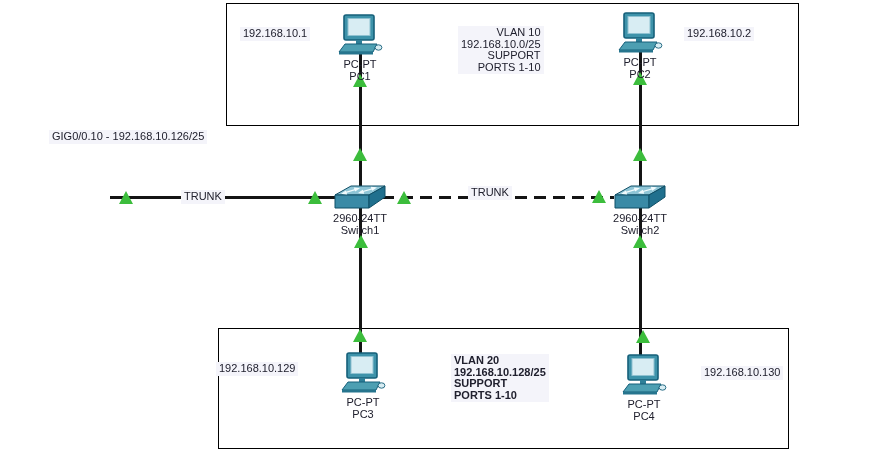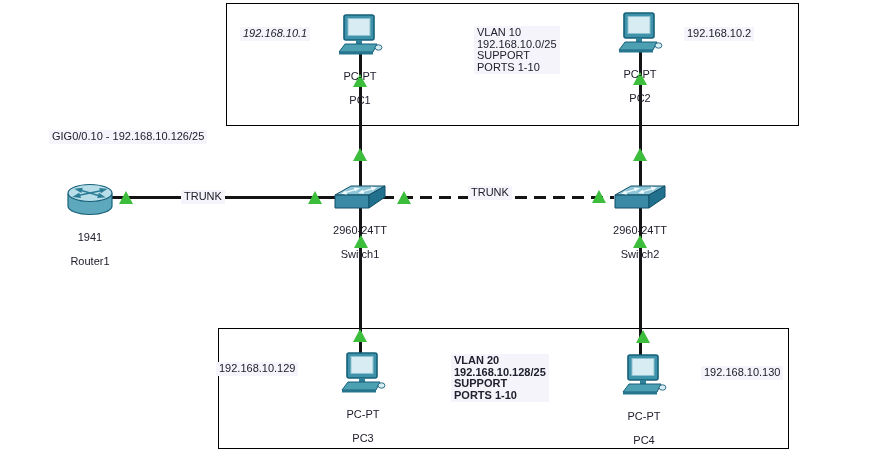--- a/index.html
+++ b/index.html
@@ -8,21 +8,21 @@
   }
   html,body{margin:0;padding:0;background:#fff;}
   .canvas{position:relative;width:895px;height:457px;background:var(--canvas_bg);
     font-family:"Liberation Sans",sans-serif;overflow:hidden;}
   .gbox{position:absolute;border:1px solid var(--box_border);z-index:1;background:transparent;}
   .link{position:absolute;background:var(--link_color);z-index:2;}
   .link.dashed{background:repeating-linear-gradient(90deg,var(--link_color) 0 12px,transparent 12px 19px);}
   .tri{position:absolute;width:0;height:0;border-left:7px solid transparent;
     border-right:7px solid transparent;border-bottom:13px solid var(--status_green);z-index:3;}
   .device{position:absolute;width:100px;display:flex;flex-direction:column;align-items:center;z-index:4;}
-  .devlabel{font-size:11px;line-height:11px;color:var(--note_text);text-align:right;margin-top:13px;z-index:5;}
+  .devlabel{font-size:11px;line-height:11px;color:var(--note_text);text-align:right;margin-top:1px;z-index:5;}
   .note{position:absolute;font-size:11px;line-height:11.5px;color:var(--note_text);
     background:var(--note_bg);padding:1px 3px;z-index:5;white-space:nowrap;}
   svg{display:block;}
 </style>
 </head>
 <body>
 
 <div class="canvas">
 
   <div class="gbox" style="left:226px;top:3px;width:571px;height:121px;"></div>
@@ -41,36 +41,20 @@
   <div class="tri" style="left:353px;top:148px;"></div>
   <div class="tri" style="left:397px;top:191px;"></div>
   <div class="tri" style="left:592px;top:190px;"></div>
   <div class="tri" style="left:633px;top:72px;"></div>
   <div class="tri" style="left:633px;top:148px;"></div>
   <div class="tri" style="left:354px;top:235px;"></div>
   <div class="tri" style="left:353px;top:329px;"></div>
   <div class="tri" style="left:633px;top:235px;"></div>
   <div class="tri" style="left:636px;top:330px;"></div>
 
-  <div class="device" style="left:40px;top:181px;">
-    <svg width="50" height="38" viewBox="0 0 50 38">
-      <path d="M3,13 L3,25 A22,8.5 0 0 0 47,25 L47,13 Z" fill="#5ea8bd" stroke="#16607a" stroke-width="1.2"></path>
-      <ellipse cx="25" cy="12" rx="22" ry="8.5" fill="#b7dde9" stroke="#16607a" stroke-width="1.2"></ellipse>
-      <g stroke="#2c7d96" stroke-width="1.5" fill="#2c7d96">
-        <line x1="13" y1="14.5" x2="37" y2="9.5"></line>
-        <line x1="15" y1="9" x2="35" y2="15"></line>
-        <polygon points="9.5,15.6 15,16.2 13.8,12.9"></polygon>
-        <polygon points="40.5,8.4 35.2,7.9 36.3,11.2"></polygon>
-        <polygon points="11.5,8.2 16.8,7.6 15.9,10.9"></polygon>
-        <polygon points="38.5,15.8 33.2,16.2 34.3,12.9"></polygon>
-      </g>
-    </svg>
-    <div class="devlabel">1941</div>
-    <div class="devlabel">Router1</div>
-  </div>
 
   <div class="device" style="left:310px;top:184px;">
     <svg width="52" height="28" viewBox="0 0 52 28">
       <polygon points="1,11 35,11 51,2 17,2" fill="#8fc5d6" stroke="#0f4f66" stroke-width="1"></polygon>
       <polygon points="1,11 35,11 35,24 1,24" fill="#3a8aa6" stroke="#0f4f66" stroke-width="1"></polygon>
       <polygon points="35,11 51,2 51,13 35,24" fill="#20708e" stroke="#0f4f66" stroke-width="1"></polygon>
       <g stroke="#f2fbfd" stroke-width="1.1" fill="#f2fbfd">
         <line x1="11" y1="8.6" x2="22" y2="5.4"></line>
         <line x1="28" y1="7.8" x2="39" y2="4.6"></line>
         <polygon points="8.6,9.4 12.4,9.8 11.5,7.4"></polygon>
@@ -153,26 +137,26 @@
     <div class="devlabel">PC4</div>
   </div>
 
   <div class="note" style="left:12px;top:130px;margin-left:37px;">
     <div>GIG0/0.10 - 192.168.10.126/25</div>
   </div>
 
   <div class="note" style="left:181px;top:190px;">TRUNK</div>
   <div class="note" style="left:468px;top:186px;">TRUNK</div>
 
-  <div class="note" style="left:240px;top:27px;font-style:italic;">192.168.10.1</div>
+  <div class="note" style="left:240px;top:27px;">192.168.10.1</div>
   <div class="note" style="left:684px;top:27px;">192.168.10.2</div>
   <div class="note" style="left:216px;top:362px;">192.168.10.129</div>
   <div class="note" style="left:701px;top:366px;">192.168.10.130</div>
 
-  <div class="note" style="left:474px;top:26px;">
+  <div class="note" style="left:458px;top:26px;text-align:right;">
     <div>VLAN 10</div>
     <div>192.168.10.0/25</div>
     <div>SUPPORT</div>
     <div>PORTS 1-10</div>
   </div>
 
   <div class="note" style="left:451px;top:354px;font-weight:bold;">
     <div>VLAN 20</div>
     <div>192.168.10.128/25</div>
     <div>SUPPORT</div>

